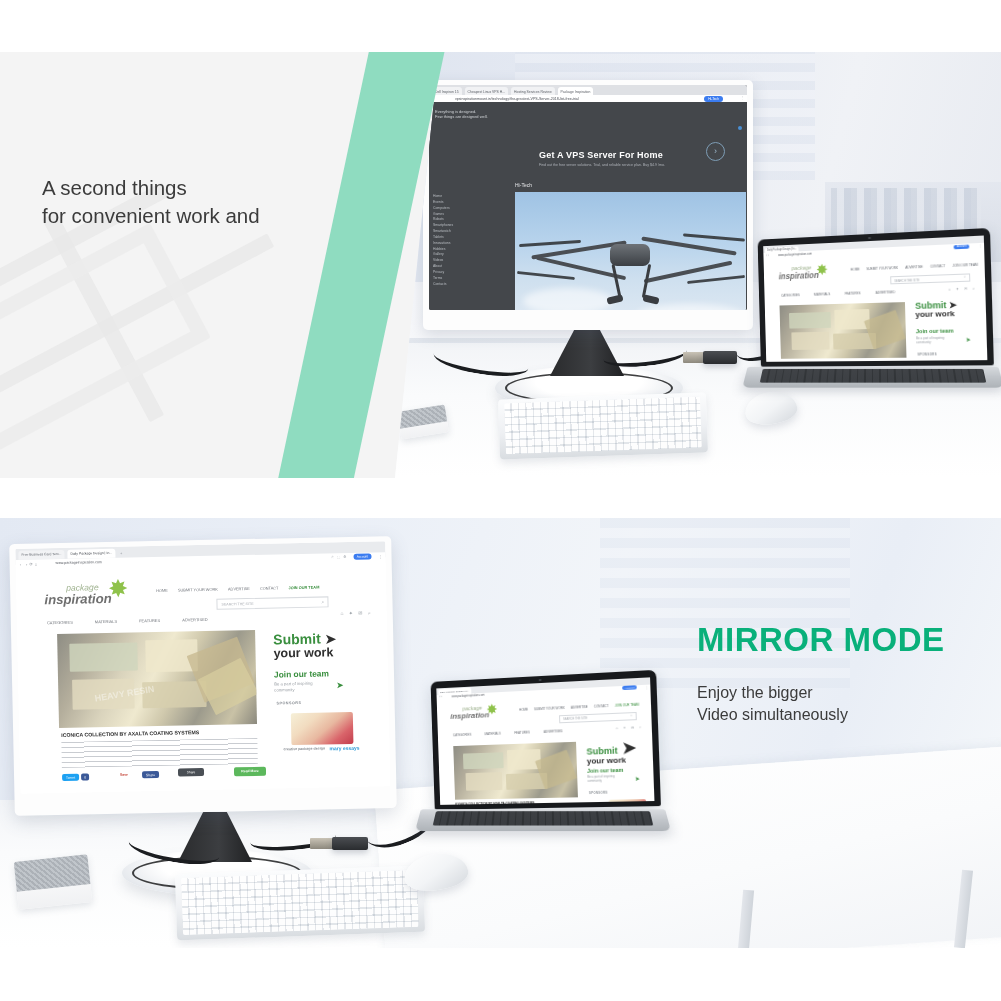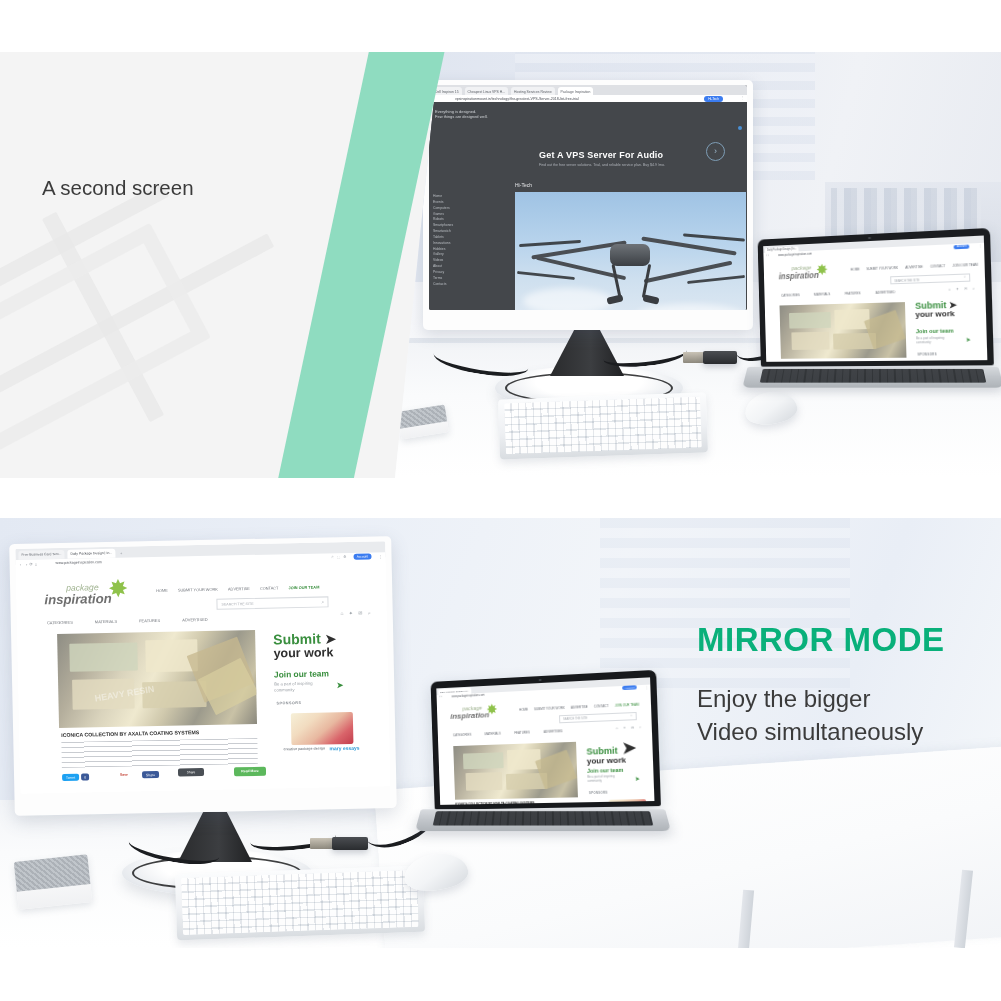--- a/index.html
+++ b/index.html
@@ -17,21 +17,21 @@
   .headline{ font-weight:bold; letter-spacing:.5px; line-height:1;
              color:#09b07a; white-space:nowrap; }
   .subcopy{ color:#3b3b3b; line-height:1.38; font-weight:400; }
 
   #extend-text{ left:42px; top:122px; width:340px; }
   #extend-text .headline{ font-size:35px; margin-bottom:28px; }
   #extend-text .subcopy{ font-size:20.5px; }
 
   #mirror-text{ left:697px; top:105px; width:290px; }
   #mirror-text .headline{ font-size:33px; margin-bottom:26px; }
-  #mirror-text .subcopy{ font-size:24px; }
+  #mirror-text .subcopy{ font-size:16px; }
 
   
   .ghost{ position:absolute; background:#e9e9e9; opacity:.85; z-index:1;
           transform:rotate(-28deg); border-radius:2px; }
   #ghost-a{ left:-70px;  top:188px; width:250px; height:16px; }
   #ghost-b{ left:-40px;  top:258px; width:330px; height:15px; }
   #ghost-c{ left:95px;   top:150px; width:16px;  height:230px; }
   #ghost-frame{ position:absolute; left:-55px; top:222px; width:250px;
                 height:130px; border:15px solid #ececec; opacity:.9;
                 transform:rotate(-28deg); z-index:1; border-radius:3px; }
@@ -258,21 +258,22 @@
 
   <section class="panel" id="panel-extend">
 
     <div class="ghost" id="ghost-a"></div>
     <div class="ghost" id="ghost-b"></div>
     <div class="ghost" id="ghost-c"></div>
     <div id="ghost-frame"></div>
 
     <div class="text-zone" id="extend-text">
       <div class="subcopy">
-        <div>A second screen</div>
+        <div>A second things</div>
+        <div>for convenient work and</div>
       </div>
     </div>
 
     <div id="extend-photo">
       <div class="wall" id="ex-wall"></div>
       <div id="ex-blind"></div>
       <div id="ex-shelf"></div>
       <div id="ex-shelf-books"></div>
       <div id="ex-desk"></div>
       <div id="ex-desk-edge"></div>
@@ -297,21 +298,21 @@
           <div class="brw-dots">⋮</div>
 
           <div id="ex-site">
             <div id="ex-site-logo">
               <div>Everything is designed.</div>
               <div>Few things are designed well.</div>
             </div>
 
             <div id="ex-dot"></div>
 
-            <div id="ex-hero-title">Get A VPS Server For Audio</div>
+            <div id="ex-hero-title">Get A VPS Server For Home</div>
             <div id="ex-hero-sub">Find out the free server solutions. Trial, and reliable service plan. Buy $4.9 /mo.</div>
             <div id="ex-hero-arrow">›</div>
 
             <div id="ex-cat">Hi-Tech</div>
 
             <div id="ex-drone-img">
               <div class="cloud" style="left:8px;top:96px;width:90px;height:26px;"></div>
               <div class="cloud" style="left:120px;top:112px;width:110px;height:24px;"></div>
 
               <div class="drone-arm" style="left:16px;top:56px;width:96px;transform:rotate(-9deg);"></div>

